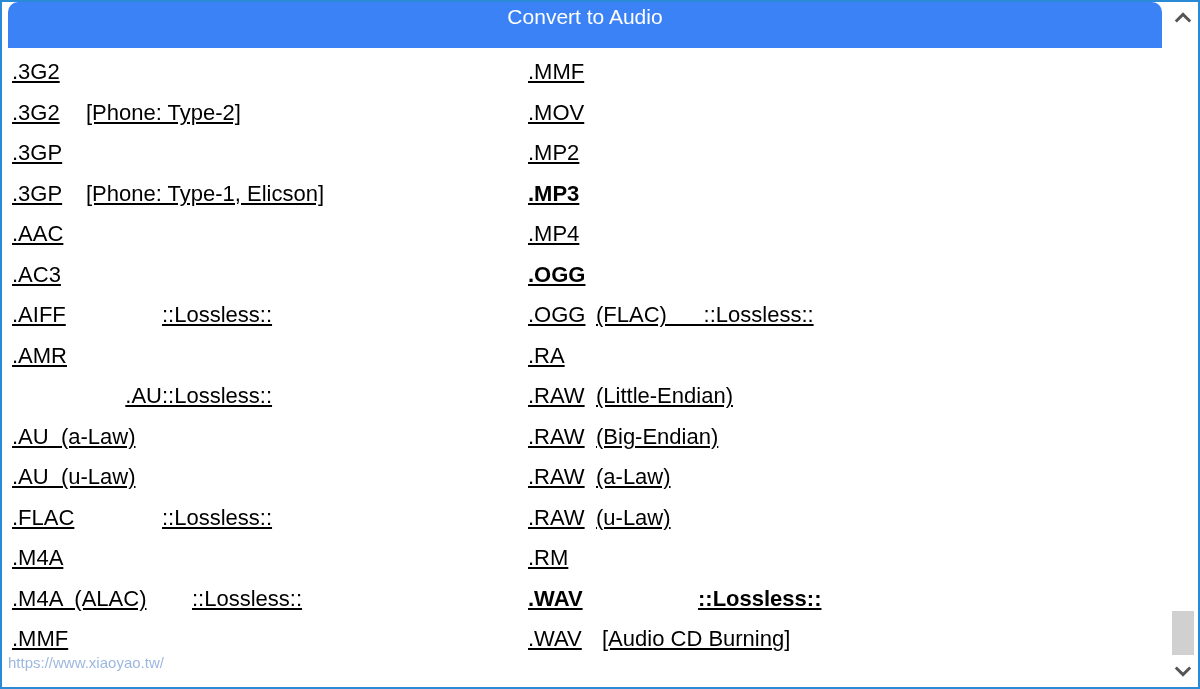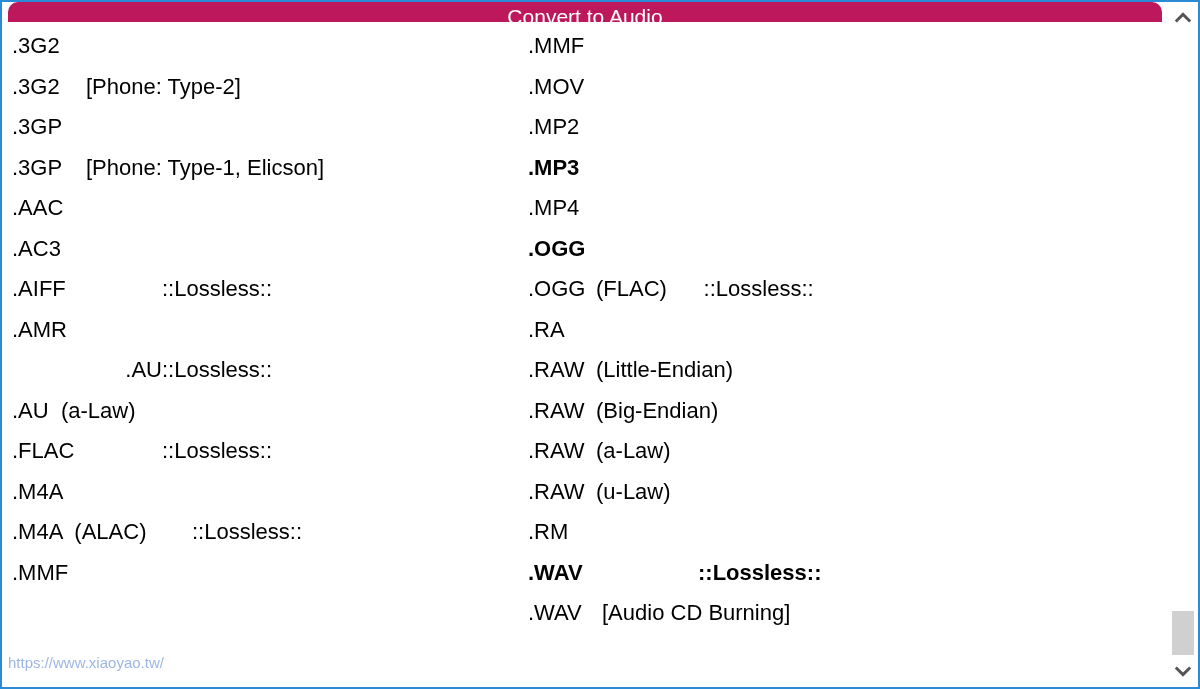--- a/index.html
+++ b/index.html
@@ -12,35 +12,36 @@
     display: flex;
     position: relative;
   }
   .content-area {
     flex: 1 1 auto;
     display: flex;
     flex-direction: column;
     position: relative;
   }
   .header-bar {
-    height: 20px;
-    background: #be185d;
+    height: 46px;
+    background: #3b82f6;
     border-top-left-radius: 10px;
     border-top-right-radius: 10px;
     margin: 0 6px 0 6px;
     color: #ffffff;
     font-size: 21px;
     line-height: 30px;
     text-align: center;
     font-weight: 400;
   }
   .list-body {
     flex: 1 1 auto;
     display: flex;
     padding: 4px 0 0 0;
+    text-decoration: underline;
   }
   .col {
     display: flex;
     flex-direction: column;
   }
   .col-left { width: 520px; padding-left: 10px; }
   .col-right { flex: 1; padding-left: 6px; }
   .row {
     height: 40.5px;
     display: flex;
@@ -116,20 +117,21 @@
           <div class="row"><span class="ext ">.3G2</span></div>
           <div class="row"><span class="ext w-3g2">.3G2</span><span>[Phone: Type-2]</span></div>
           <div class="row"><span class="ext ">.3GP</span></div>
           <div class="row"><span class="ext w-3gp">.3GP</span><span>[Phone: Type-1, Elicson]</span></div>
           <div class="row"><span class="ext ">.AAC</span></div>
           <div class="row"><span class="ext ">.AC3</span></div>
           <div class="row"><span class="ext w-aiff">.AIFF</span><span>::Lossless::</span></div>
           <div class="row"><span class="ext ">.AMR</span></div>
           <div class="row"><span class="ext w-au">.AU</span><span>::Lossless::</span></div>
           <div class="row"><span class="ext ">.AU  (a-Law)</span></div>
+          <div class="row"><span class="ext ">.AU  (u-Law)</span></div>
           <div class="row"><span class="ext w-flac">.FLAC</span><span>::Lossless::</span></div>
           <div class="row"><span class="ext ">.M4A</span></div>
           <div class="row"><span class="ext w-m4a-alac">.M4A  (ALAC)</span><span>::Lossless::</span></div>
           <div class="row"><span class="ext ">.MMF</span></div>
         </div>
       <div class="col col-right" id="col-right">
           <div class="row"><span class="ext ">.MMF</span></div>
           <div class="row"><span class="ext ">.MOV</span></div>
           <div class="row"><span class="ext ">.MP2</span></div>
           <div class="row bold"><span class="ext ">.MP3</span></div>

